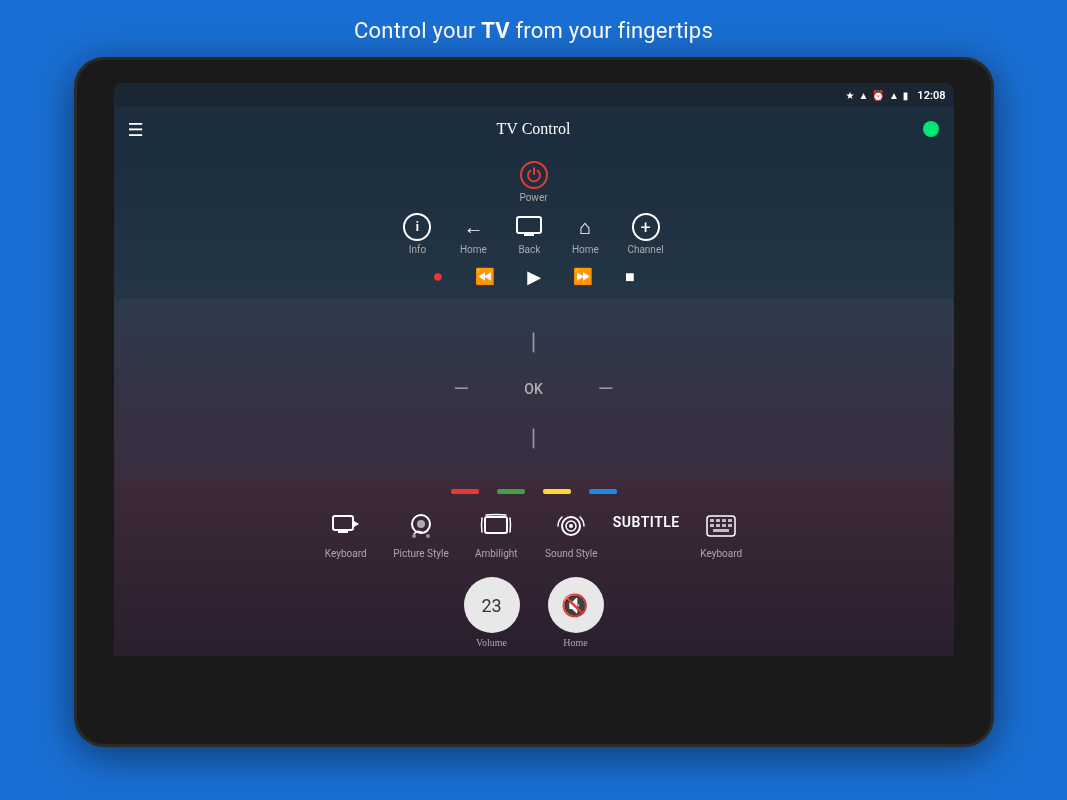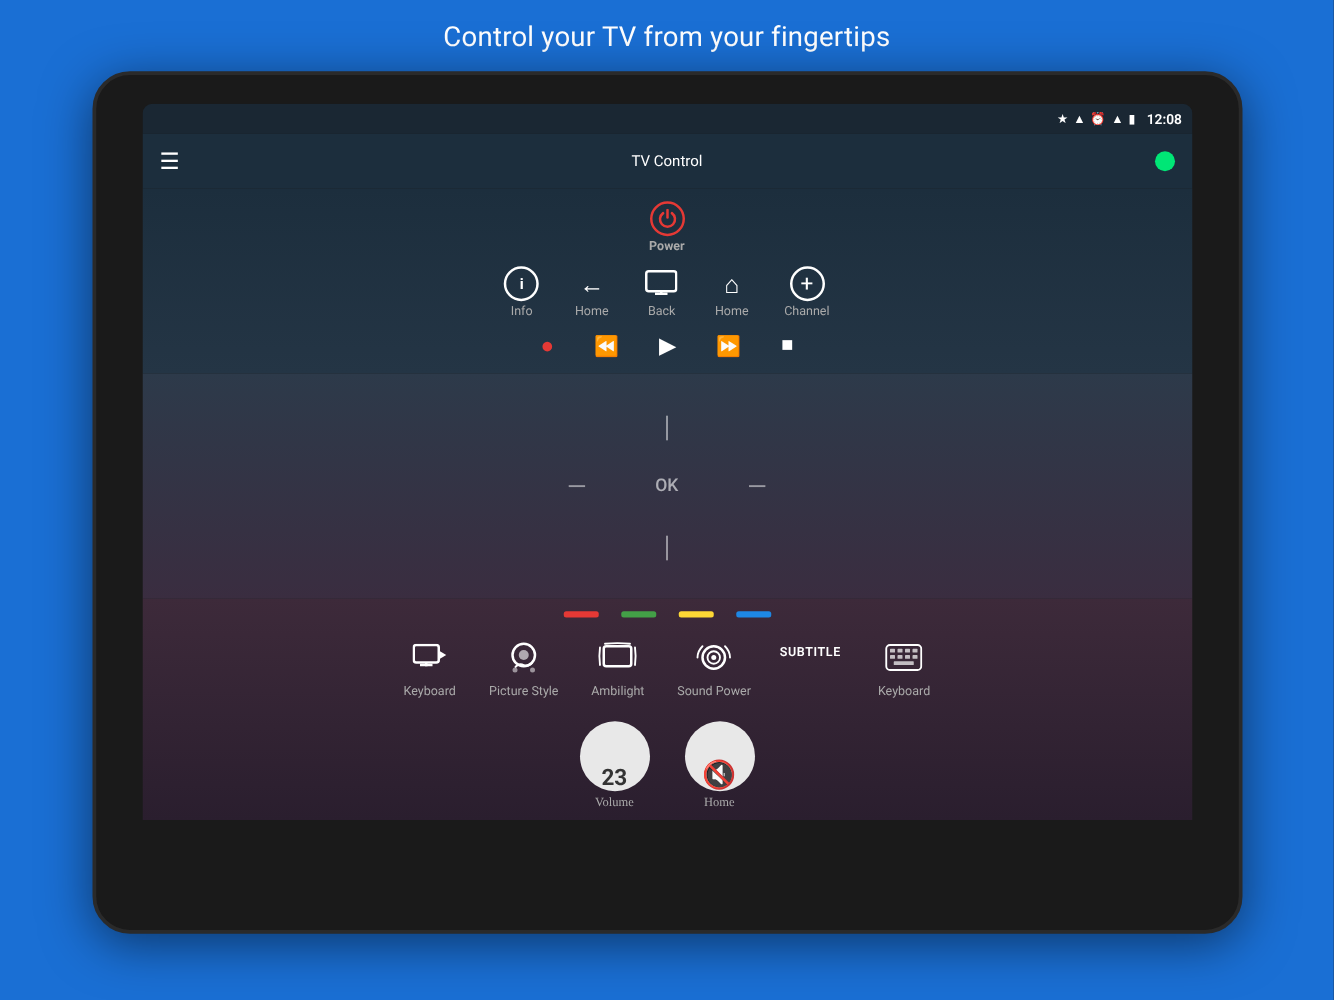--- a/index.html
+++ b/index.html
@@ -16,21 +16,21 @@
 
     .headline {
       color: white;
       font-size: 22px;
       font-weight: 400;
       margin-top: 18px;
       margin-bottom: 14px;
       letter-spacing: 0.2px;
     }
     .headline strong {
-      font-weight: 400;
+      font-weight: 700;
     }
 
     .tablet-outer {
       width: 920px;
       height: 690px;
       background: #1a1a1a;
       border-radius: 30px;
       border: 3px solid #2a2a2a;
       position: relative;
       display: flex;
@@ -85,39 +85,38 @@
     
     .top-bar {
       background: #1c2e3d;
       height: 44px;
       display: flex;
       align-items: center;
       justify-content: space-between;
       padding: 0 14px;
     }
     .hamburger-icon { color: white; font-size: 18px; }
-    .app-title { color: white; font-size: 12px; }
+    .app-title { color: white; font-size: 16px; font-family: Liberation Serif, serif; }
     .green-dot {
       width: 16px; height: 16px;
       background: #00e676;
       border-radius: 50%;
     }
 
     
     .section-controls {
       background: linear-gradient(180deg, #1c2e3d 0%, #243545 100%);
       padding: 10px 0 12px;
     }
 
     
     .power-row {
       display: flex;
       justify-content: center;
       margin-bottom: 10px;
-      font-weight: bold;
     }
     .power-btn-wrap {
       display: flex;
       flex-direction: column;
       align-items: center;
       gap: 3px;
     }
     .btn-label { color: #aaa; font-size: 10px; }
 
     
@@ -239,21 +238,21 @@
       width: 36px; height: 36px;
       display: flex; align-items: center; justify-content: center;
       color: white;
       font-size: 20px;
     }
     .func-label { color: #aaa; font-size: 10px; }
 
     
     .subtitle-text {
       color: white;
-      font-size: 10px;
+      font-size: 14px;
       font-weight: 600;
       letter-spacing: 0.5px;
       margin-bottom: 8px;
     }
 
     
     .vmc-row {
       display: flex;
       justify-content: center;
       gap: 28px;
@@ -262,24 +261,24 @@
     .vmc-btn {
       display: flex;
       flex-direction: column;
       align-items: center;
       gap: 4px;
     }
     .vmc-circle {
       width: 56px; height: 56px;
       border-radius: 50%;
       background: #e8e8e8;
-      display: flex; align-items: flex-end; justify-content: center;
+      display: flex; align-items: center; justify-content: center;
       color: #333;
       font-size: 18px;
-      font-weight: 700;
+      font-weight: 400;
       cursor: pointer;
     }
     .vmc-label { color: #aaa; font-size: 10px; font-family: Liberation Serif, serif; }
   </style>
 </head>
 <body>
 
 <p class="headline">
   <span>Control your </span><strong>TV</strong><span> from your fingertips</span>
 </p>
@@ -424,21 +423,21 @@
         <div class="func-btn">
           <div class="func-icon">
             <svg width="30" height="28" viewBox="0 0 30 28" fill="none">
               <circle cx="15" cy="14" r="9" stroke="white" stroke-width="2"></circle>
               <circle cx="15" cy="14" r="5" stroke="white" stroke-width="1.5"></circle>
               <circle cx="15" cy="14" r="2" fill="white"></circle>
               <path d="M6 5 Q2 9 2 14" stroke="white" stroke-width="1.5" fill="none" stroke-linecap="round"></path>
               <path d="M24 5 Q28 9 28 14" stroke="white" stroke-width="1.5" fill="none" stroke-linecap="round"></path>
             </svg>
           </div>
-          <span class="func-label">Sound Power</span>
+          <span class="func-label">Sound Style</span>
         </div>
 
         <div class="func-btn">
           <div class="func-icon">
             <span class="subtitle-text">SUBTITLE</span>
           </div>
         </div>
 
         <div class="func-btn">
           <div class="func-icon">

